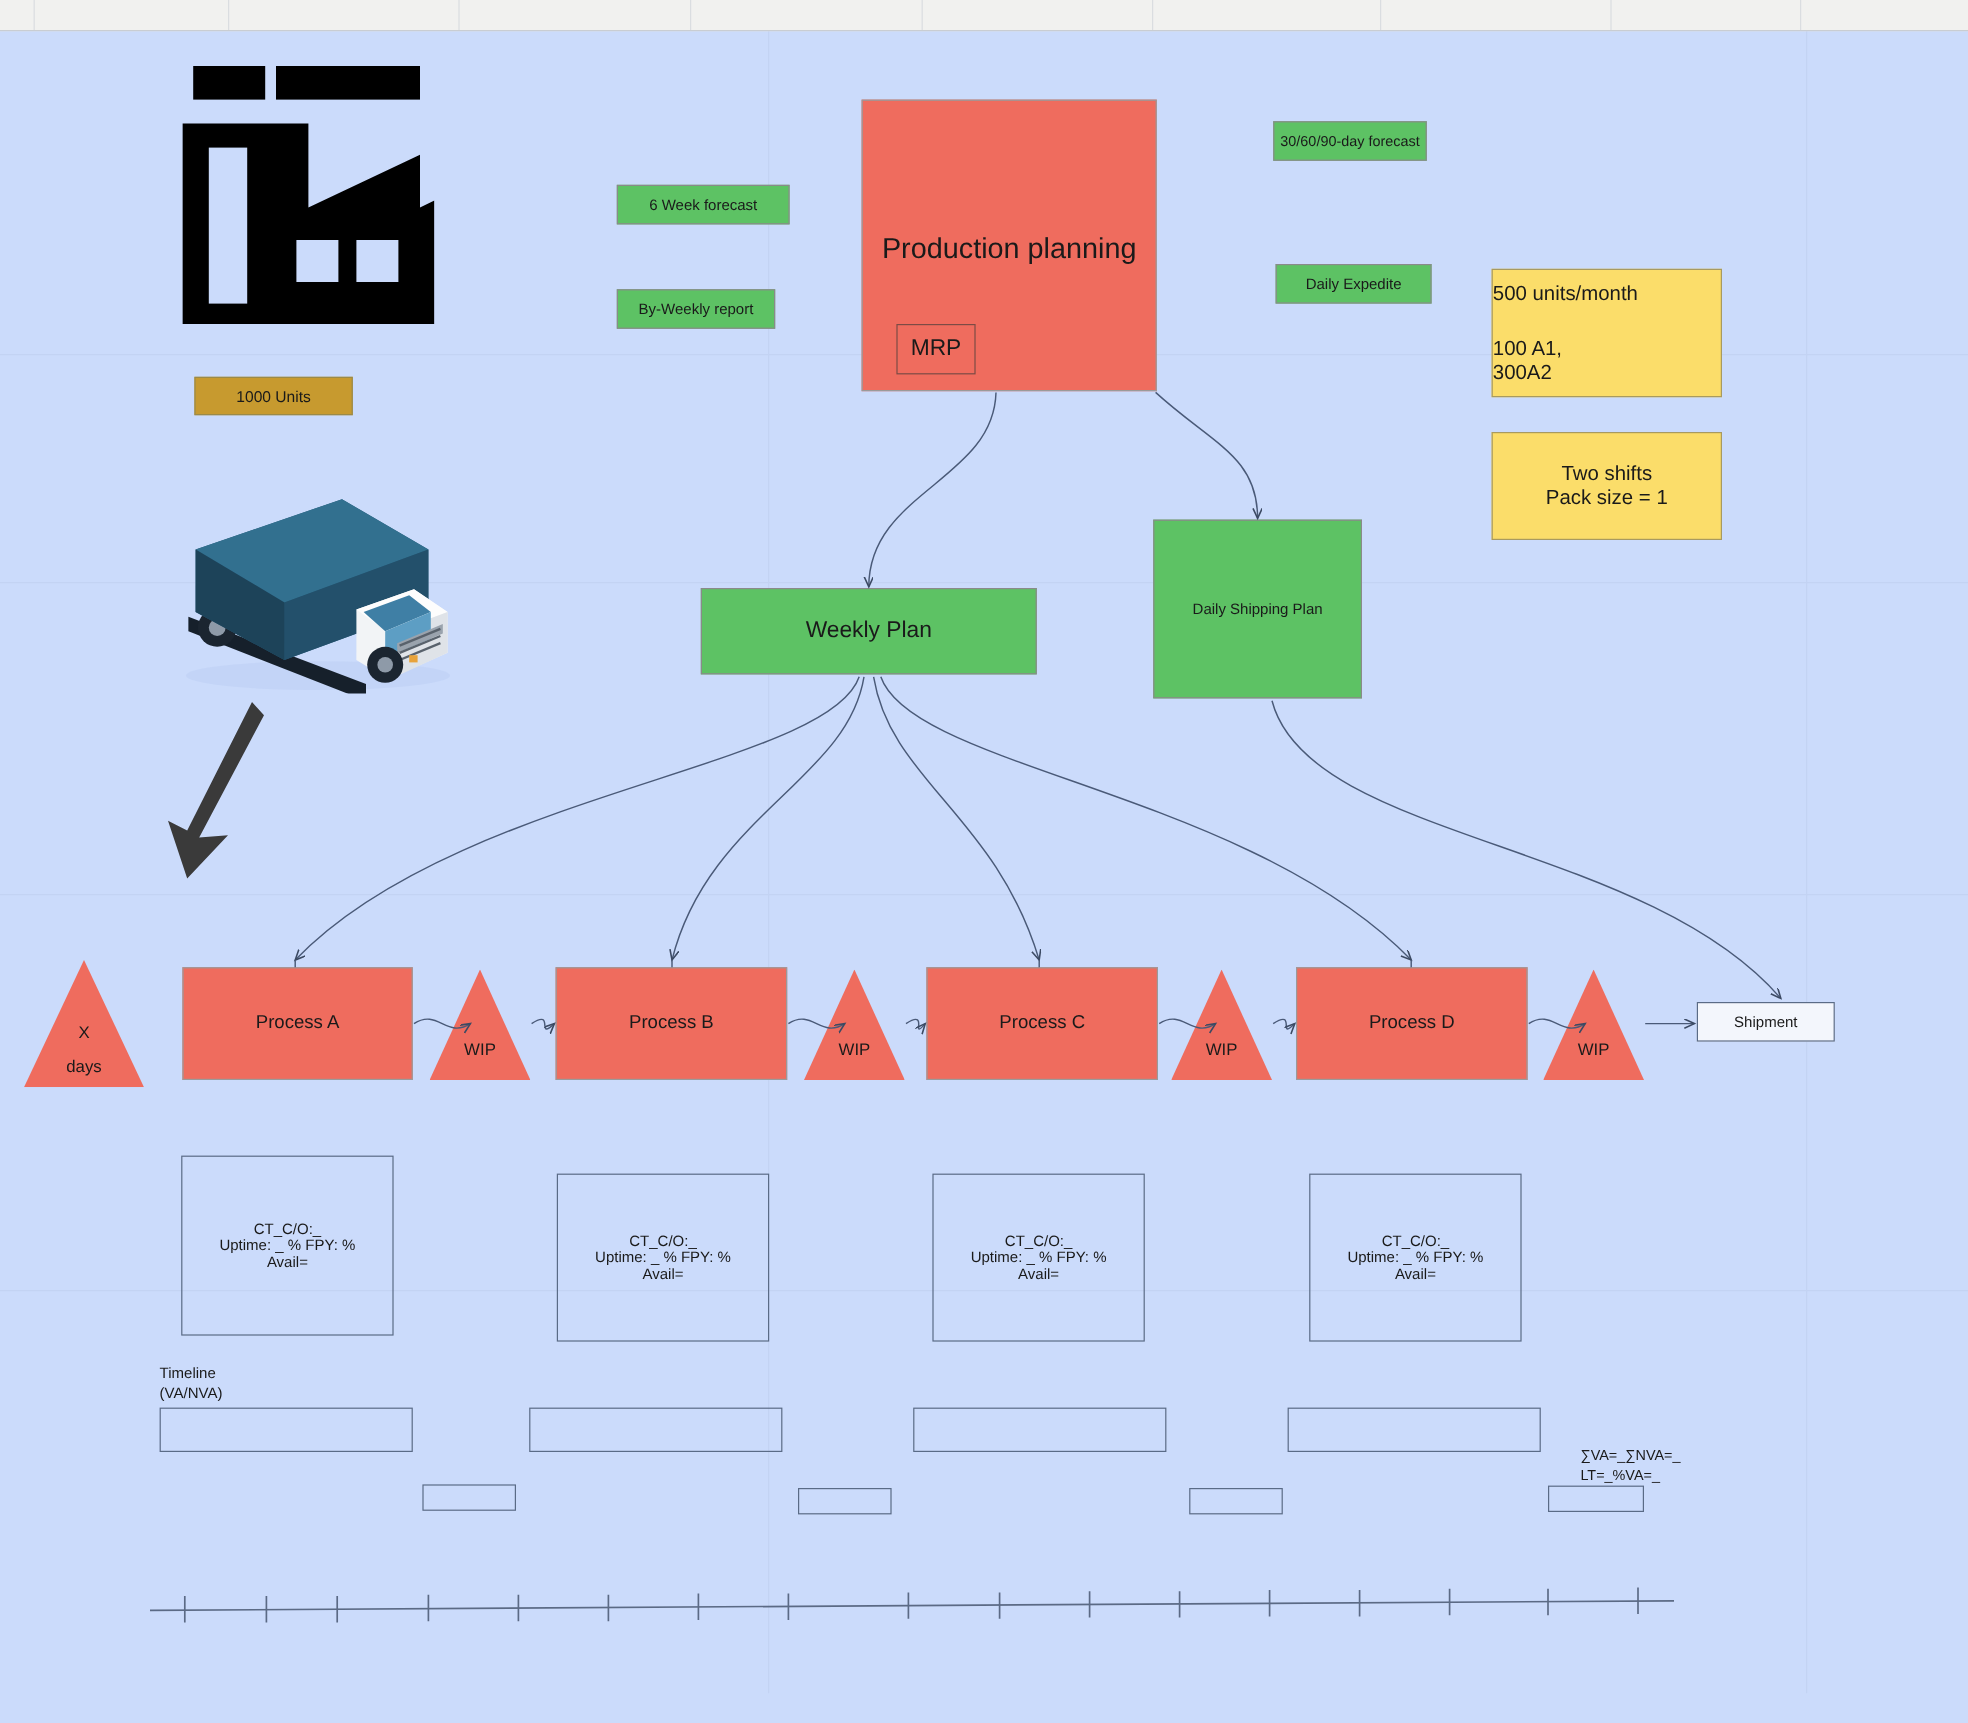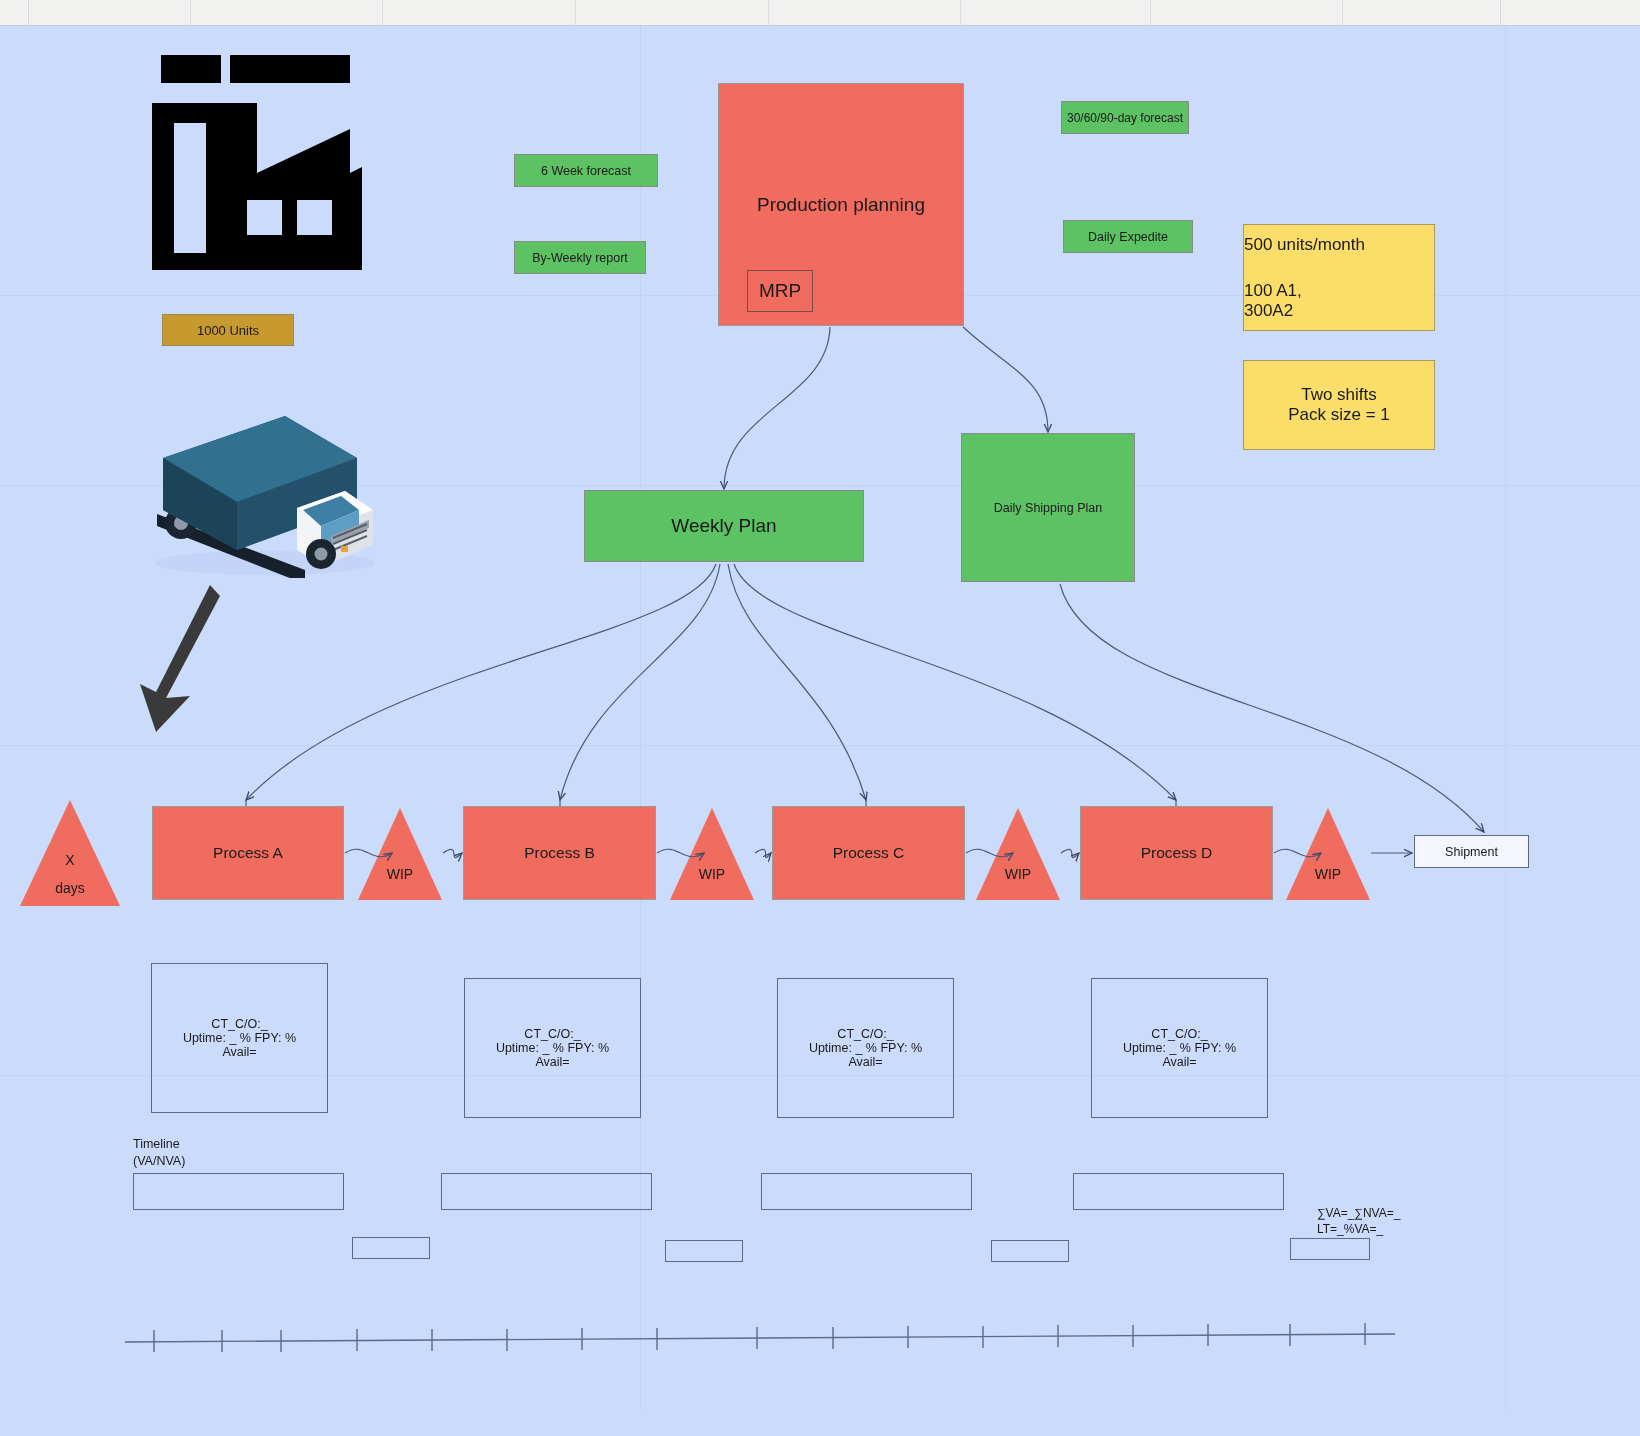--- a/index.html
+++ b/index.html
@@ -108,21 +108,21 @@
       <path d="M82 5 L92 16 L38 118 L62 116 L28 152 L12 104 L28 112 Z" fill="#3a3a3a"></path>
     </svg>
   </div>
 
   <div class="box green" style="left:514px;top:136px;width:144px;height:33px;font-size:12.5px;margin-top:18px;">6 Week forecast</div>
   <div class="box green" style="left:514px;top:241px;width:132px;height:33px;font-size:12.5px;">By-Weekly report</div>
   <div class="box green" style="left:1061px;top:101px;width:128px;height:33px;font-size:12px;">30/60/90-day forecast</div>
   <div class="box green" style="left:1063px;top:220px;width:130px;height:33px;font-size:12.5px;text-align:right;">Daily Expedite</div>
 
   <div class="box red" style="left:718px;top:83px;width:246px;height:243px;">
-    <span style="position:absolute;left:0;top:110px;width:100%;font-size:19px;">Production planning</span>
+    <span style="position:absolute;left:0;top:110px;width:100%;font-size:24px;">Production planning</span>
     <span class="box plain" style="left:28px;top:186px;width:66px;height:42px;font-size:19px;border-color:#7c4b45;">MRP</span>
   </div>
 
   <div class="box yellow clip" style="left:1243px;top:224px;width:192px;height:107px;flex-direction:column;justify-content:flex-start;padding-top:10px;">
     <span style="font-size:17px;">500 units/month</span>
     <span style="font-size:17px;margin-top:26px;">100 A1,</span>
     <span style="font-size:17px;">300A2</span>
   </div>
 
   <div class="box yellow" style="left:1243px;top:360px;width:192px;height:90px;flex-direction:column;">

